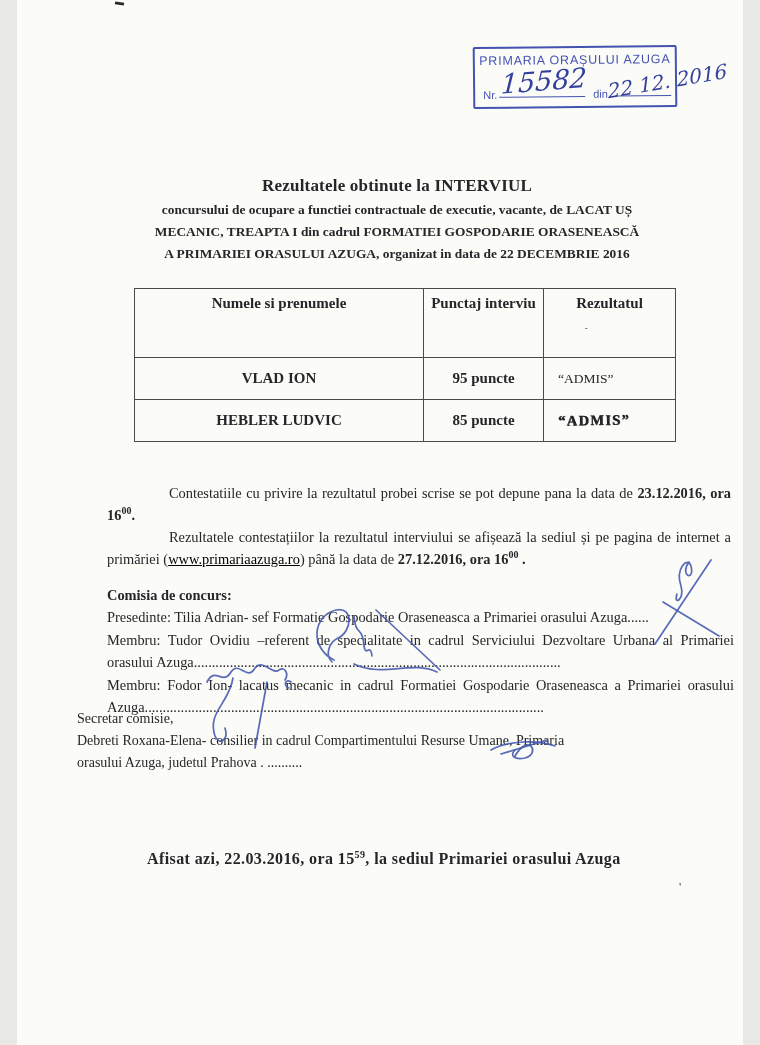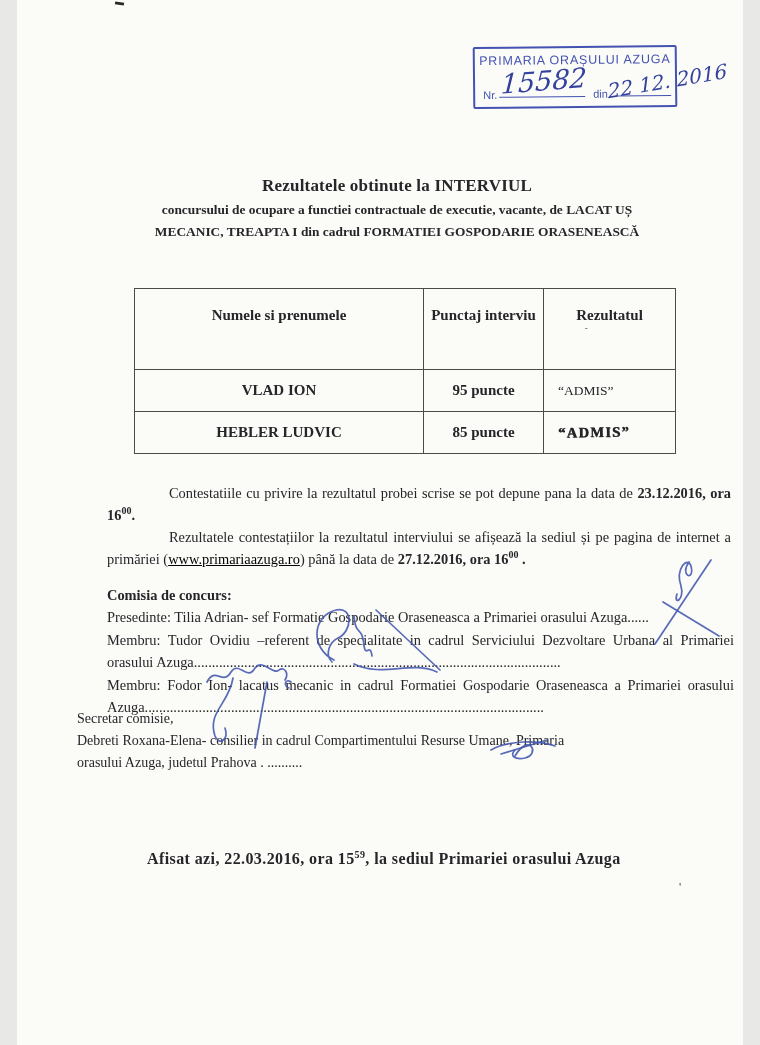--- a/index.html
+++ b/index.html
@@ -47,21 +47,21 @@
     position:absolute;left:117px;top:288px;border-collapse:collapse;
     table-layout:fixed;
   }
   .results-table td{
     border:1px solid #4b4b4b;vertical-align:middle;text-align:center;
     font-size:15px;font-weight:bold;overflow:visible;
   }
   .results-table .c1{width:286px;}
   .results-table .c2{width:117px;}
   .results-table .c3{width:116px;}
-  .results-table .hrow td{height:61px;vertical-align:top;padding-top:18px;position:relative;}
+  .results-table .hrow td{height:61px;vertical-align:top;padding-top:6px;position:relative;}
   .results-table .drow td{height:39px;}
   .results-table .result{
     text-align:left;padding-left:14px;font-weight:normal;font-size:13.5px;
   }
   .traced{
     font-weight:bold;letter-spacing:1.3px;font-size:14.5px;
     transform:rotate(-0.8deg);display:inline-block;
     text-shadow:0.6px 0.3px 0 #2a2a2a;
   }
   .hdr-tick{position:absolute;left:42px;top:36px;font-size:11px;color:#555;transform:rotate(-35deg);font-weight:normal;}
@@ -109,20 +109,21 @@
     <span class="stamp-din-label">din</span>
     <span class="stamp-line2"></span>
     <span class="hand stamp-number">15582</span>
     <span class="hand stamp-date">22 12. 2016</span>
   </div>
 
   <div class="doc-title">Rezultatele obtinute la INTERVIUL</div>
   <div class="doc-subtitle">
     <div>concursului de ocupare a functiei contractuale de executie, vacante, de LACAT UȘ</div>
     <div>MECANIC, TREAPTA I din cadrul FORMATIEI GOSPODARIE ORASENEASCĂ</div>
+    <div>A PRIMARIEI ORASULUI AZUGA, organizat in data de 22 DECEMBRIE 2016</div>
   </div>
 
   <table class="results-table">
     <tbody>
         <tr class="hrow">
       <td class="c1">Numele si prenumele</td>
       <td class="c2">Punctaj interviu</td>
       <td class="c3">
         <span>Rezultatul</span>
         <span class="hdr-tick">`</span>

